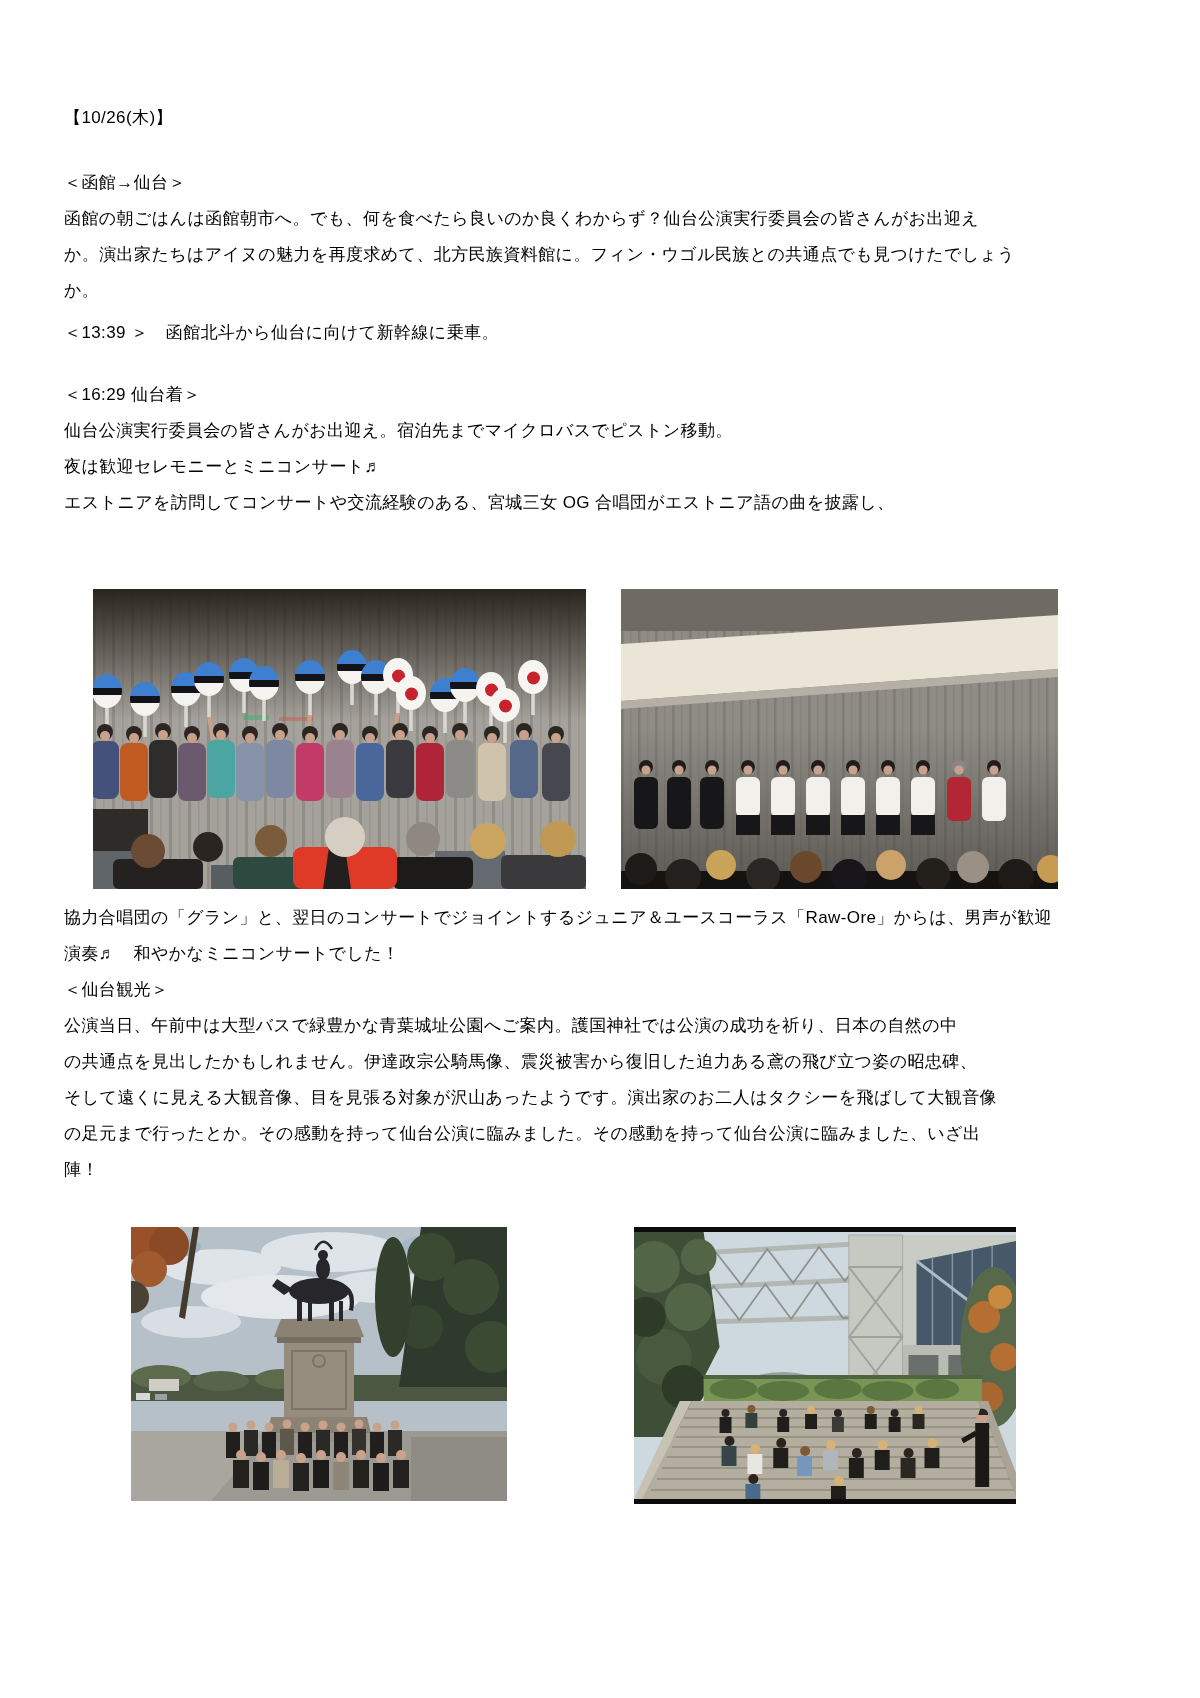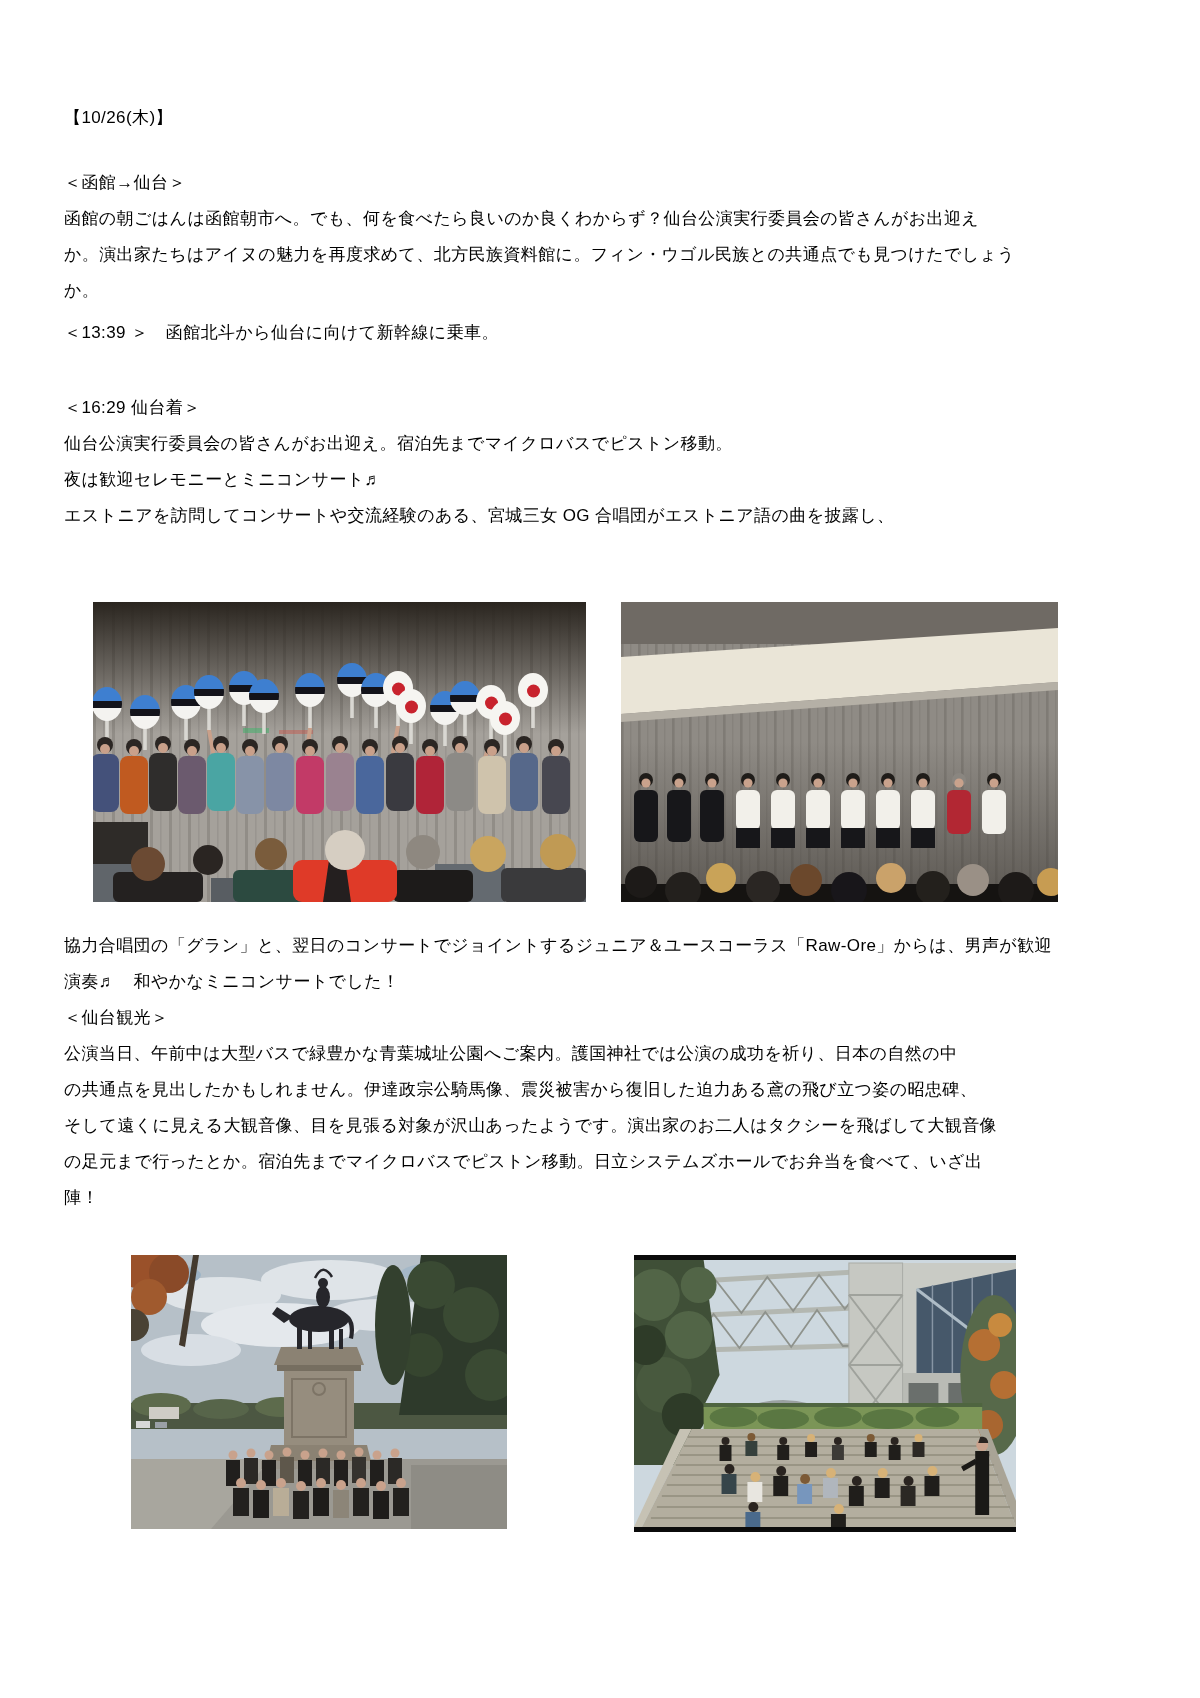--- a/index.html
+++ b/index.html
@@ -2,23 +2,23 @@
 <html><head>
 <meta charset="utf-8">
 <style>
   html,body{margin:0;padding:0;background:#ffffff;}
   body{width:1200px;height:1698px;overflow:hidden;color:#000;
        font-family:"Liberation Sans",sans-serif;}
   .page{box-sizing:border-box;width:1200px;height:1698px;padding:100px 64px 0 64px;}
   .txt{font-size:17px;line-height:36px;white-space:nowrap;letter-spacing:0.4px;}
   .mt-sub1{margin-top:29px}
   .mt-train{margin-top:6px}
-  .mt-arrh{margin-top:39px}
+  .mt-arrh{margin-top:26px}
   .row1{margin-top:68px}
-  .mt-after{margin-top:26px}
+  .mt-after{margin-top:11px}
   .mt-h2{margin-top:37px}
   .mt-sub2{}
   .row2{margin-top:39px}
   .photo-row{display:flex;}
   .row1{padding-left:29px;gap:35px;}
   .row2{padding-left:67px;gap:127px;}
   .photo{flex:0 0 auto;line-height:0;}
   .photo svg{display:block;}
 </style>
 </head>
@@ -244,21 +244,21 @@
   </div>
 
   <div class="txt mt-after">協力合唱団の「グラン」と、翌日のコンサートでジョイントするジュニア＆ユースコーラス「Raw-Ore」からは、男声が歓迎</div>
   <div class="txt">演奏♬　和やかなミニコンサートでした！</div>
 
 
   <div class="txt mt-sub2">＜仙台観光＞</div>
   <div class="txt">公演当日、午前中は大型バスで緑豊かな青葉城址公園へご案内。護国神社では公演の成功を祈り、日本の自然の中</div>
   <div class="txt">の共通点を見出したかもしれません。伊達政宗公騎馬像、震災被害から復旧した迫力ある鳶の飛び立つ姿の昭忠碑、</div>
   <div class="txt">そして遠くに見える大観音像、目を見張る対象が沢山あったようです。演出家のお二人はタクシーを飛ばして大観音像</div>
-  <div class="txt">の足元まで行ったとか。宿泊先までマイクロバスでピストン移動。日立システムズホールでお弁当を食べて、いざ出</div>
+  <div class="txt">の足元まで行ったとか。その感動を持って仙台公演に臨みました。その感動を持って仙台公演に臨みました、いざ出</div>
   <div class="txt">陣！</div>
 
   <div class="photo-row row2">
     <div class="photo">
       <svg viewBox="0 0 376 274" width="376" height="274" preserveAspectRatio="none" role="img" aria-label="伊達政宗公騎馬像の前での集合写真">
         <rect width="376" height="274" fill="#b6c0c8"></rect>
         <ellipse cx="90" cy="40" rx="60" ry="18" fill="#dfe4e8"></ellipse>
         <ellipse cx="200" cy="25" rx="70" ry="20" fill="#dfe4e8"></ellipse>
         <ellipse cx="150" cy="70" rx="80" ry="22" fill="#e4e8ec"></ellipse>
         <ellipse cx="60" cy="95" rx="50" ry="16" fill="#d8dee4"></ellipse>

